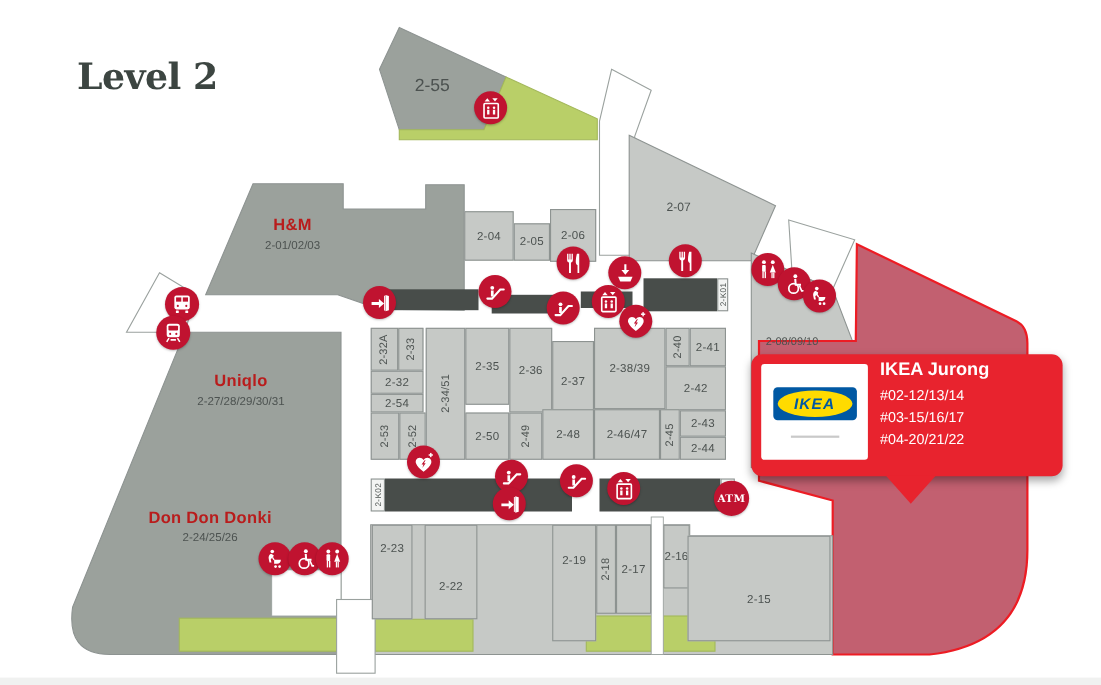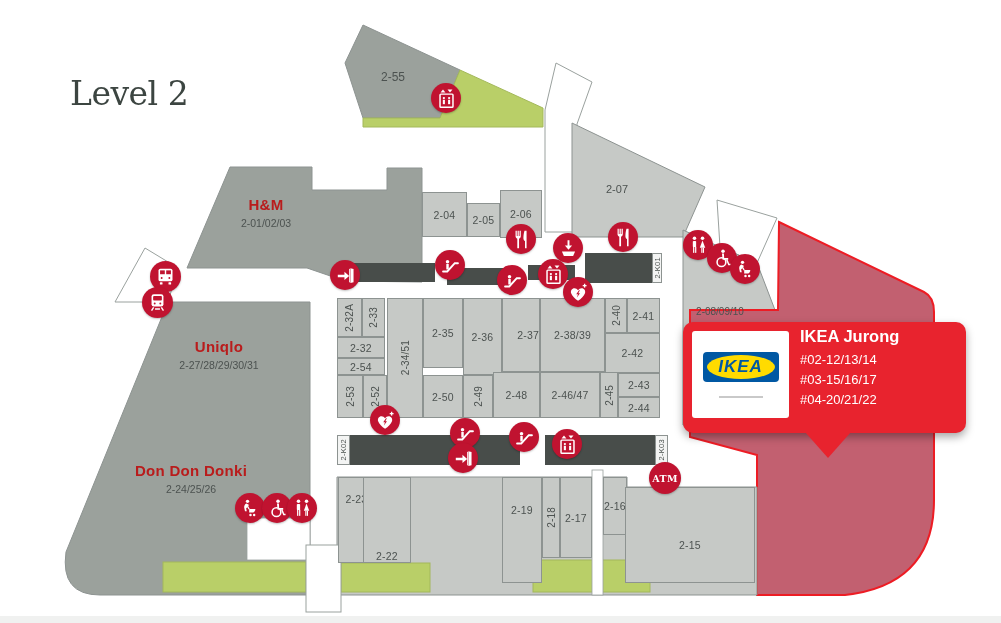--- a/index.html
+++ b/index.html
@@ -1,19 +1,19 @@
 <!DOCTYPE html>
 <html><head>
 <meta charset="utf-8">
 <style>
   html,body{margin:0;padding:0;background:#fff;font-family:"Liberation Sans",sans-serif;}
   .stage{position:relative;width:1001px;height:623px;background:#fff;overflow:hidden;}
   .stage svg.base{position:absolute;left:0;top:0;}
-  .title{position:absolute;left:70px;top:50px;font-family:"DejaVu Serif",serif;font-weight:normal;
-         font-size:33px;color:#3c4541;letter-spacing:-.5px;margin-top:24px;}
+  .title{position:absolute;left:70px;top:50px;font-family:"DejaVu Serif",serif;font-weight:bold;
+         font-size:33px;color:#3c4541;letter-spacing:-.5px;}
   .u{position:absolute;background:#c6c9c6;border:1px solid #8d9391;box-sizing:border-box;
      display:flex;align-items:center;justify-content:center;color:#4c5250;font-size:10.5px;letter-spacing:.2px;}
   .vtxt{writing-mode:vertical-rl;transform:rotate(180deg);font-size:10px;}
   .bar{position:absolute;background:#484d4a;}
   .klab{position:absolute;background:#f3f4f3;border:1px solid #8d9391;box-sizing:border-box;
         display:flex;align-items:center;justify-content:center;color:#4c5250;}
   .klab span{writing-mode:vertical-rl;transform:rotate(180deg);font-size:7.5px;letter-spacing:.3px;}
   .lbl{position:absolute;color:#4c5250;text-align:center;}
   .anchor-name{font-size:15px;font-weight:600;letter-spacing:.3px;color:#b91c1c;}
   .anchor-unit{font-size:10.5px;margin-top:4px;color:#4c5250;}
@@ -26,21 +26,21 @@
        font-weight:bold;font-size:9.5px;letter-spacing:.4px;box-shadow:0 1px 2px rgba(0,0,0,.25);}
   .callout{position:absolute;left:683px;top:322px;width:283px;height:111px;background:#e8232e;
            border-radius:10px;box-shadow:0 4px 8px rgba(0,0,0,.35);}
   .callout .tail{position:absolute;left:122px;top:110px;width:0;height:0;
            border-left:23px solid transparent;border-right:23px solid transparent;border-top:26px solid #e8232e;}
   .ikea-card{position:absolute;left:9px;top:9px;width:97px;height:87px;background:#fff;border-radius:3px;
            display:flex;flex-direction:column;align-items:center;justify-content:center;}
   .ikea-logo{position:relative;width:76px;height:30px;background:#0058a3;border-radius:4px;
            display:flex;align-items:center;justify-content:center;}
   .ikea-ellipse{position:absolute;left:4px;top:3px;right:4px;bottom:3px;background:#ffdb00;border-radius:50%;}
-  .ikea-word{position:relative;color:#0058a3;font-weight:bold;font-style:italic;font-size:17px;letter-spacing:1px;}
+  .ikea-word{position:relative;color:#0058a3;font-weight:bold;font-style:italic;font-size:14px;letter-spacing:1px;}
   .fineprint{width:44px;height:2px;background:#c9c9c9;margin-top:14px;}
   .callout-text{position:absolute;left:117px;top:5px;color:#fff;}
   .callout-title{font-size:16.5px;font-weight:bold;margin:0 0 4px 0;}
   .callout-line{font-size:13px;line-height:20px;}
 </style>
 </head>
 <body>
 
 <div class="stage">
 
@@ -151,21 +151,21 @@
   </div>
   <div class="lbl" style="left:159px;top:338px;width:120px;">
     <div class="anchor-name">Uniqlo</div>
     <div class="anchor-unit">2-27/28/29/30/31</div>
   </div>
   <div class="lbl" style="left:121px;top:462px;width:140px;">
     <div class="anchor-name">Don Don Donki</div>
     <div class="anchor-unit">2-24/25/26</div>
   </div>
 
-  <div class="lbl" style="left:363px;top:70px;width:60px;font-size:12px;">2-55</div>
+  <div class="lbl" style="left:363px;top:70px;width:60px;font-size:16px;">2-55</div>
   <div class="lbl" style="left:587px;top:183px;width:60px;font-size:11px;">2-07</div>
   <div class="lbl" style="left:683px;top:306px;width:74px;font-size:10px;">2-08/09/10</div>
 
   <div class="u" style="left:422px;top:192px;width:45px;height:45px;">
       <span>2-04</span>
     </div>
   <div class="u" style="left:467px;top:203px;width:33px;height:34px;">
       <span>2-05</span>
     </div>
   <div class="u" style="left:500px;top:190px;width:42px;height:48px;">
@@ -192,21 +192,21 @@
     </div>
   <div class="u" style="left:387px;top:298px;width:36px;height:120px;">
       <span class="vtxt">2-34/51</span>
     </div>
   <div class="u" style="left:423px;top:298px;width:40px;height:70px;">
       <span>2-35</span>
     </div>
   <div class="u" style="left:463px;top:298px;width:39px;height:77px;">
       <span>2-36</span>
     </div>
-  <div class="u" style="left:502px;top:298px;width:38px;height:74px;justify-content:flex-end;">
+  <div class="u" style="left:502px;top:310px;width:38px;height:74px;">
       <span>2-37</span>
     </div>
   <div class="u" style="left:540px;top:298px;width:65px;height:74px;">
       <span>2-38/39</span>
     </div>
   <div class="u" style="left:605px;top:298px;width:22px;height:35px;">
       <span class="vtxt">2-40</span>
     </div>
   <div class="u" style="left:627px;top:298px;width:33px;height:35px;">
       <span>2-41</span>
@@ -232,21 +232,21 @@
   <div class="u" style="left:618px;top:373px;width:42px;height:24px;">
       <span>2-43</span>
     </div>
   <div class="u" style="left:618px;top:397px;width:42px;height:21px;">
       <span>2-44</span>
     </div>
 
   <div class="u" style="left:338px;top:477px;width:37px;height:86px;align-items:flex-start;padding-top:15px;">
       <span>2-23</span>
     </div>
-  <div class="u" style="left:363px;top:477px;width:48px;height:86px;align-items:flex-end;padding-top:26px;">
+  <div class="u" style="left:386px;top:477px;width:48px;height:86px;align-items:center;padding-top:26px;">
       <span>2-22</span>
     </div>
   <div class="u" style="left:502px;top:477px;width:40px;height:106px;align-items:flex-start;padding-top:26px;">
       <span>2-19</span>
     </div>
   <div class="u" style="left:542px;top:477px;width:18px;height:81px;">
       <span class="vtxt">2-18</span>
     </div>
   <div class="u" style="left:560px;top:477px;width:32px;height:81px;">
       <span>2-17</span>
@@ -377,21 +377,21 @@
   <div class="icon" style="left:262px;top:493px;">
       <svg>
         <use href="#i-wheelchair"></use>
       </svg>
     </div>
   <div class="icon" style="left:287px;top:493px;">
       <svg>
         <use href="#i-restroom"></use>
       </svg>
     </div>
-  <div class="atm" style="left:649px;top:462px;">ATM</div>
+  <div class="atm" style="left:649px;top:437px;">ATM</div>
 
   <div class="callout">
     <div class="tail"></div>
     <div class="ikea-card">
       <div class="ikea-logo">
         <div class="ikea-ellipse"></div>
         <span class="ikea-word">IKEA</span>
       </div>
       <div class="fineprint"></div>
     </div>

